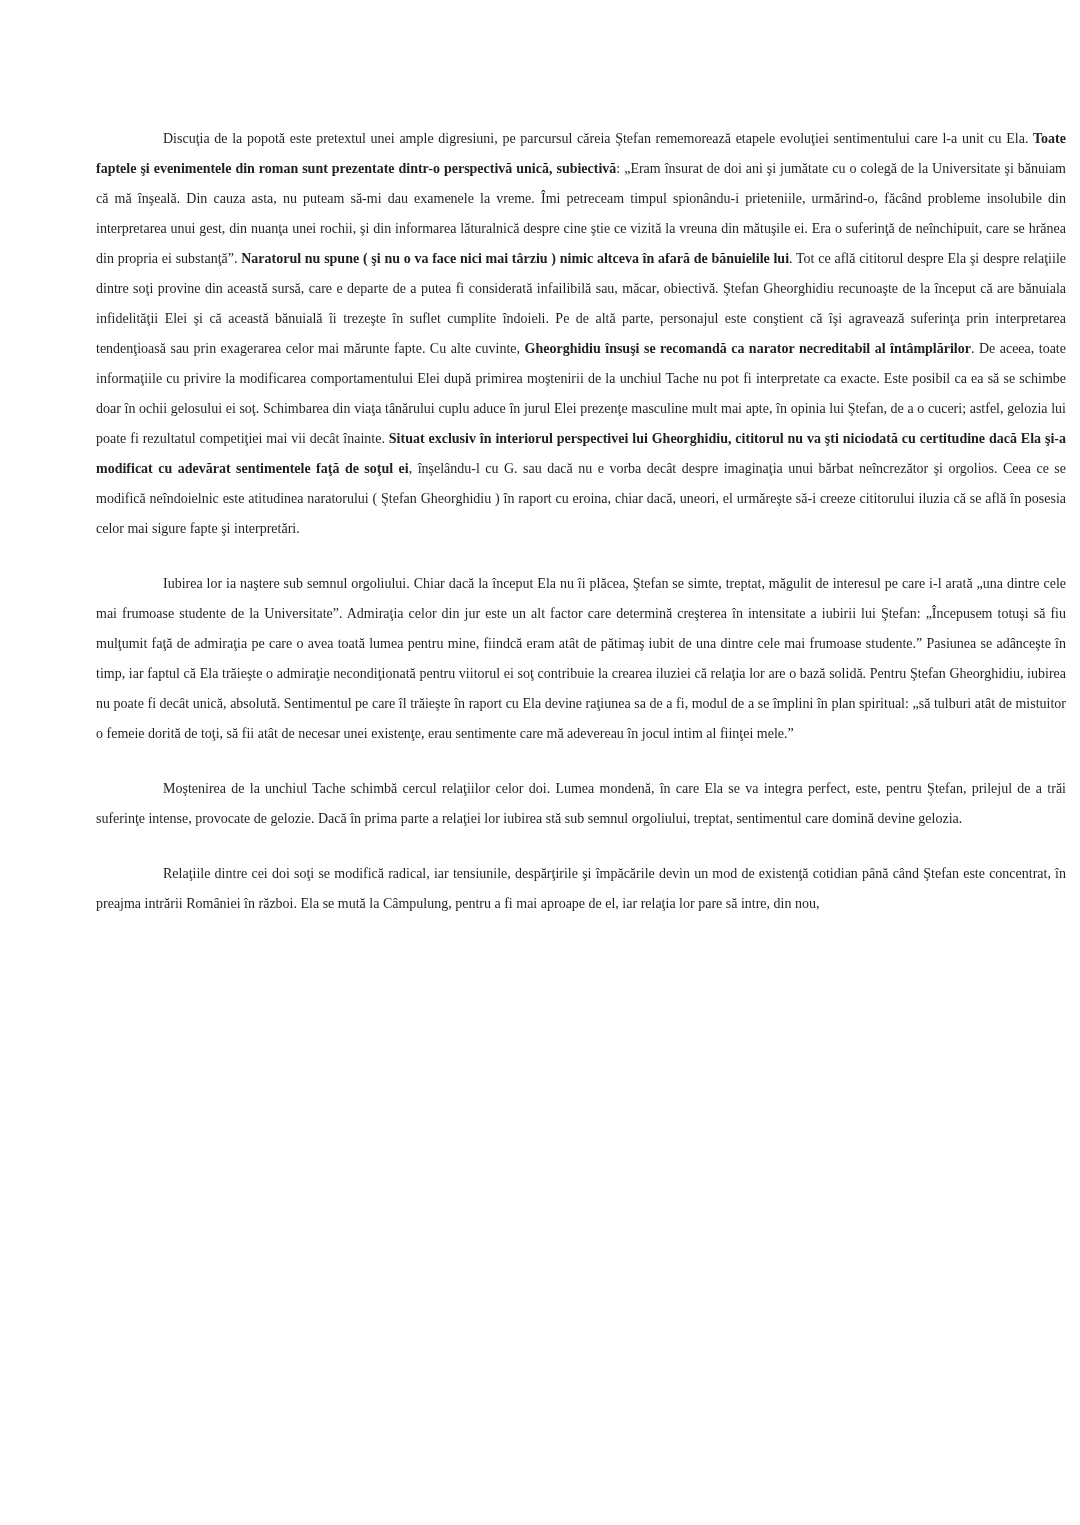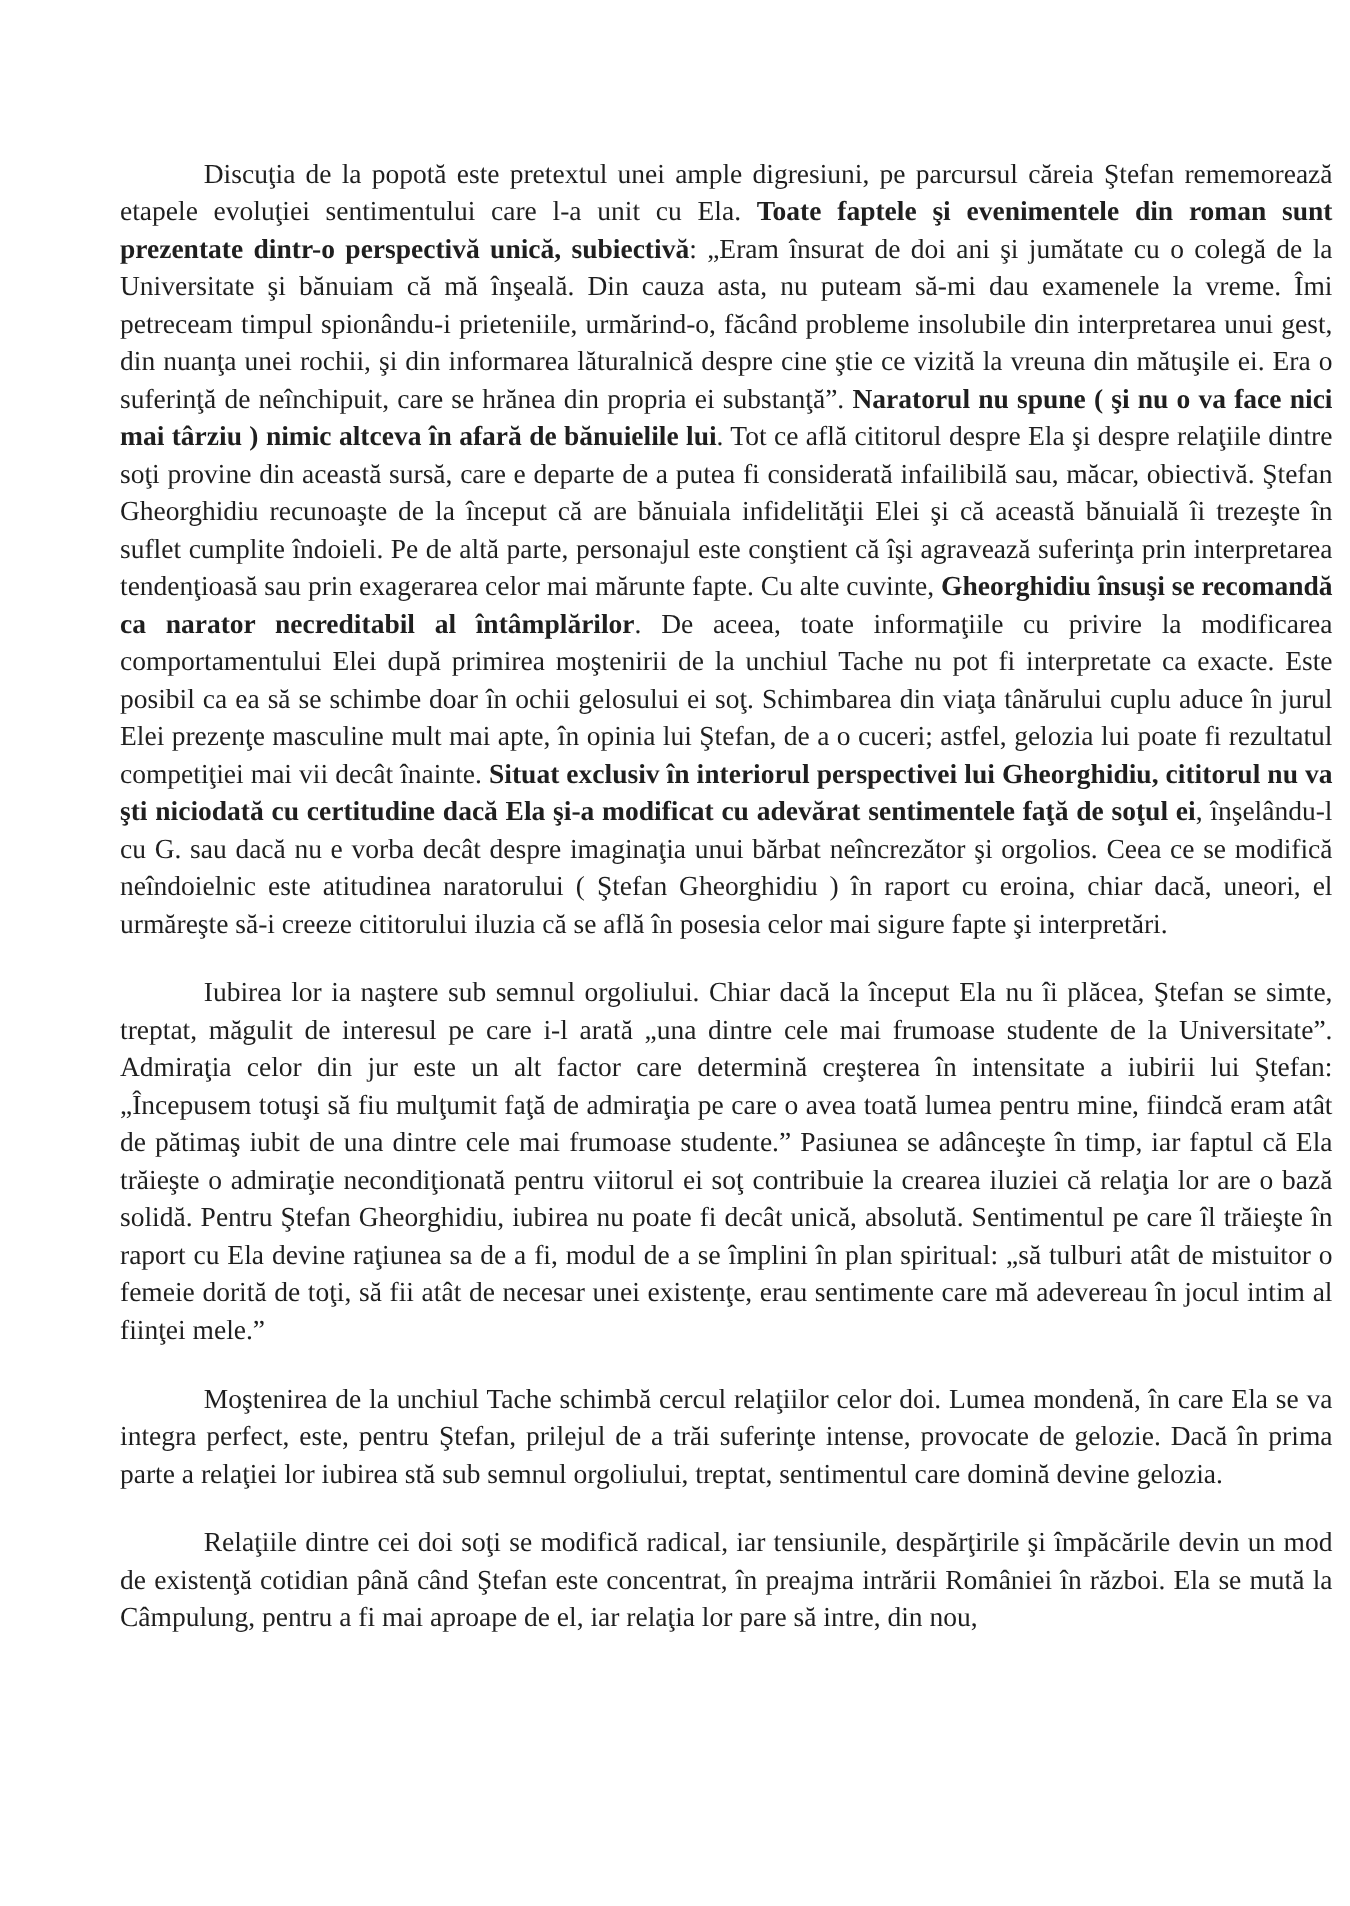--- a/index.html
+++ b/index.html
@@ -15,21 +15,21 @@
     overflow: hidden;
     font-family: "Liberation Serif", "DejaVu Serif", serif;
     color: #1f1f1f;
   }
   .doc-body {
     position: absolute;
     left: 96px;
     top: 124px;
     width: 970px;
     text-align: justify;
-    font-size: 22px;
+    font-size: 14px;
     line-height: 30px;
     -webkit-font-smoothing: antialiased;
   }
   .para {
     margin: 0 0 25px 0;
     text-indent: 67px;
   }
   .para:last-child {
     margin-bottom: 0;
     margin-top: 12px;

